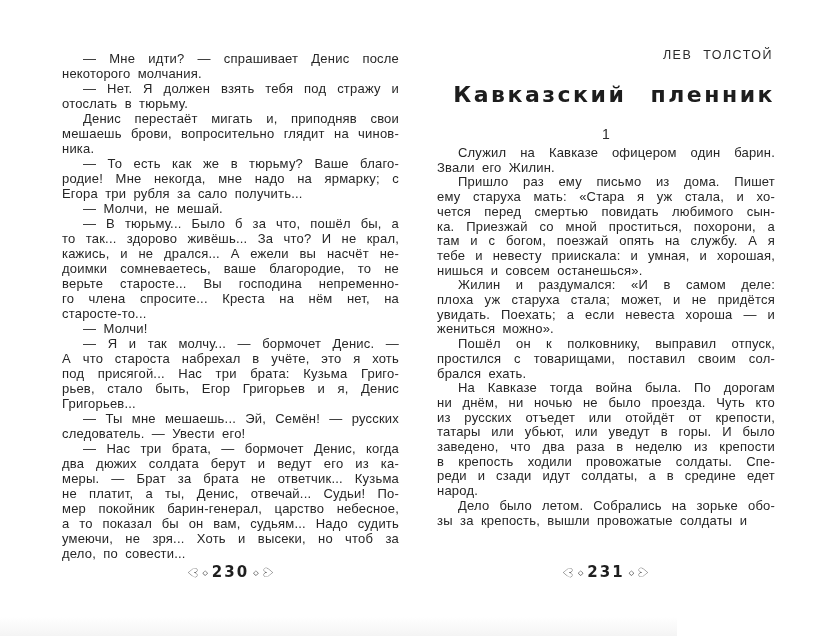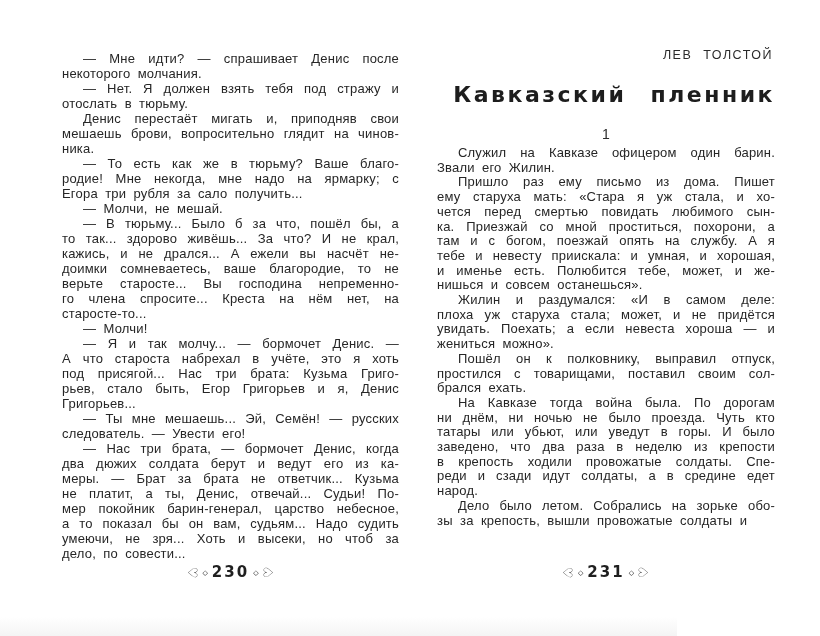--- a/index.html
+++ b/index.html
@@ -160,37 +160,37 @@
           <div class="line first">Служил на Кавказе офицером один барин.</div>
           <div class="line last">Звали его Жилин.</div>
         </div>
         <div class="para">
           <div class="line first">Пришло раз ему письмо из дома. Пишет</div>
           <div class="line">ему старуха мать: «Стара я уж стала, и хо-</div>
           <div class="line">чется перед смертью повидать любимого сын-</div>
           <div class="line">ка. Приезжай со мной проститься, похорони, а</div>
           <div class="line">там и с богом, поезжай опять на службу. А я</div>
           <div class="line">тебе и невесту приискала: и умная, и хорошая,</div>
-          <div class="line">и именье есть. Полюбится тебе, может, и же-</div>
           <div class="line last">нишься и совсем останешься».</div>
         </div>
         <div class="para">
           <div class="line first">Жилин и раздумался: «И в самом деле:</div>
           <div class="line">плоха уж старуха стала; может, и не придётся</div>
           <div class="line">увидать. Поехать; а если невеста хороша — и</div>
           <div class="line last">жениться можно».</div>
         </div>
         <div class="para">
           <div class="line first">Пошёл он к полковнику, выправил отпуск,</div>
           <div class="line">простился с товарищами, поставил своим сол-</div>
           <div class="line last">брался ехать.</div>
         </div>
         <div class="para">
           <div class="line first">На Кавказе тогда война была. По дорогам</div>
           <div class="line">ни днём, ни ночью не было проезда. Чуть кто</div>
+          <div class="line">из русских отъедет или отойдёт от крепости,</div>
           <div class="line">татары или убьют, или уведут в горы. И было</div>
           <div class="line">заведено, что два раза в неделю из крепости</div>
           <div class="line">в крепость ходили провожатые солдаты. Спе-</div>
           <div class="line">реди и сзади идут солдаты, а в средине едет</div>
           <div class="line last">народ.</div>
         </div>
         <div class="para">
           <div class="line first">Дело было летом. Собрались на зорьке обо-</div>
           <div class="line last">зы за крепость, вышли провожатые солдаты и</div>
         </div>

